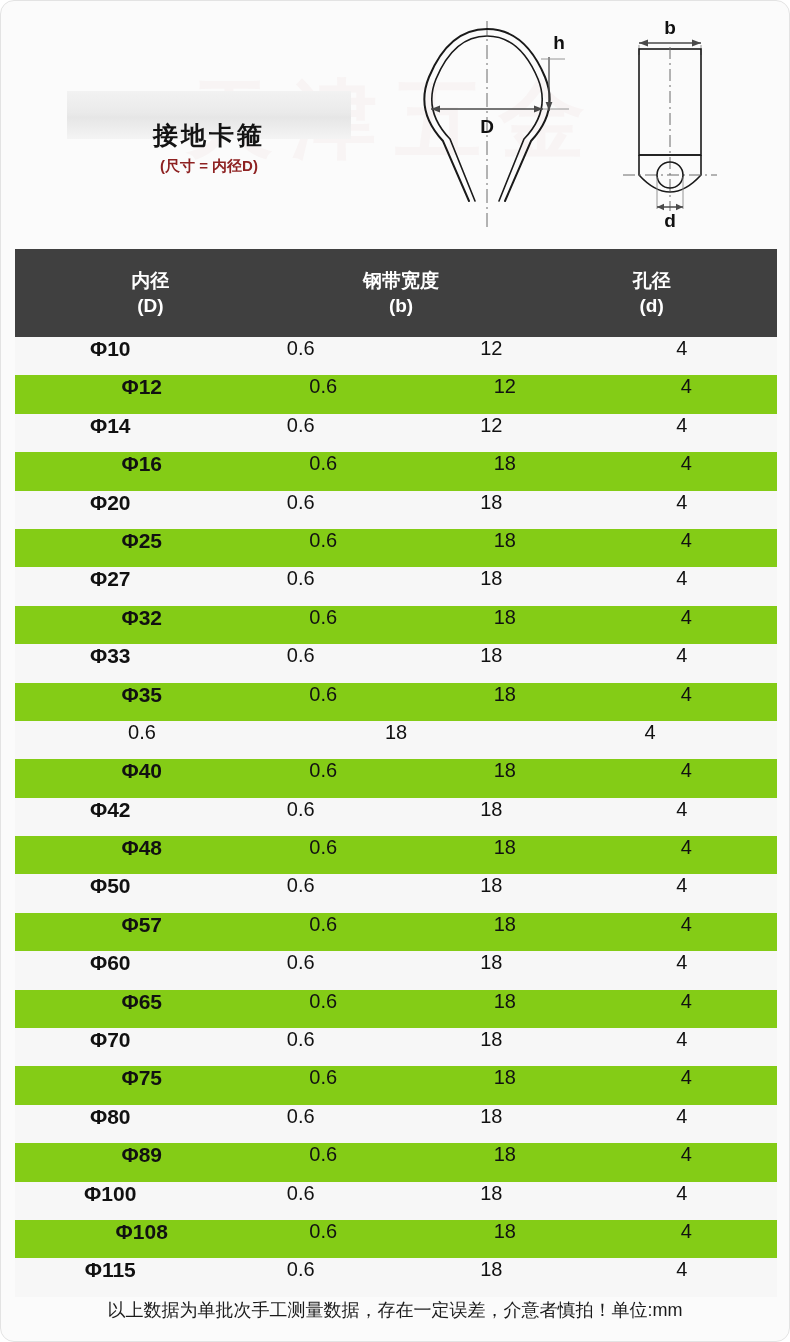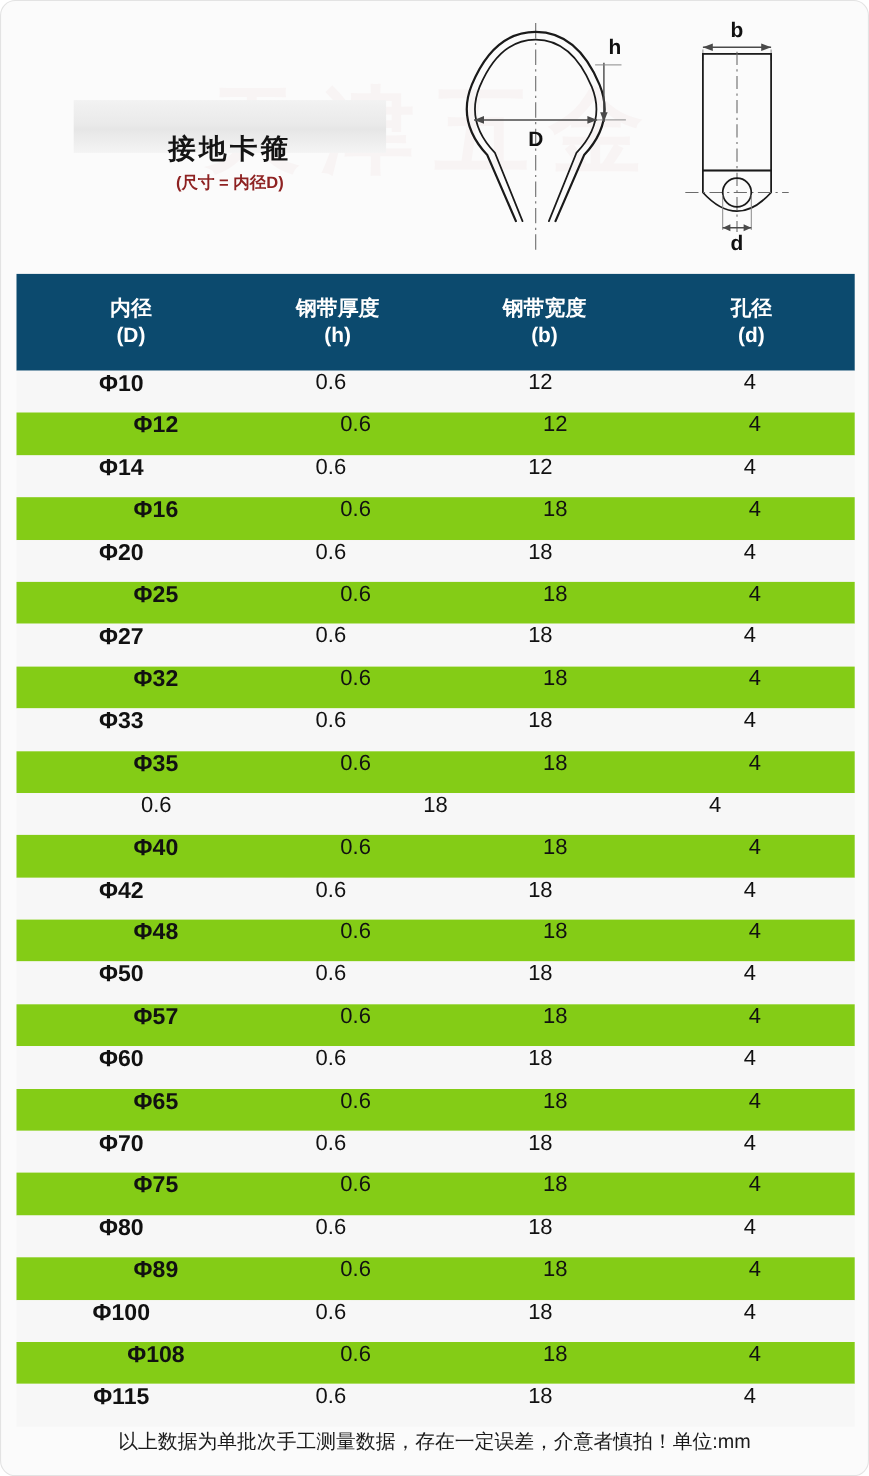--- a/index.html
+++ b/index.html
@@ -94,21 +94,21 @@
   
   .table {
     position: absolute;
     left: 14px;
     top: 248px;
     width: 762px;
   }
 
   .thead {
     display: flex;
-    background: #0c4a6e;
+    background: #404040;
     height: 88px;
     align-items: center;
     padding-left: 10px;
   }
   .thead .th {
     flex: 1;
     text-align: center;
     color: #ffffff;
     font-size: 19px;
     font-weight: bold;
@@ -220,24 +220,20 @@
       </svg>
     </div>
   </div>
 
   <div class="table">
 
     <div class="thead">
       <div class="th">
         <span class="l1">内径</span>
         <span class="l2">(D)</span>
-      </div>
-      <div class="th">
-        <span class="l1">钢带厚度</span>
-        <span class="l2">(h)</span>
       </div>
       <div class="th">
         <span class="l1">钢带宽度</span>
         <span class="l2">(b)</span>
       </div>
       <div class="th">
         <span class="l1">孔径</span>
         <span class="l2">(d)</span>
       </div>
     </div>

